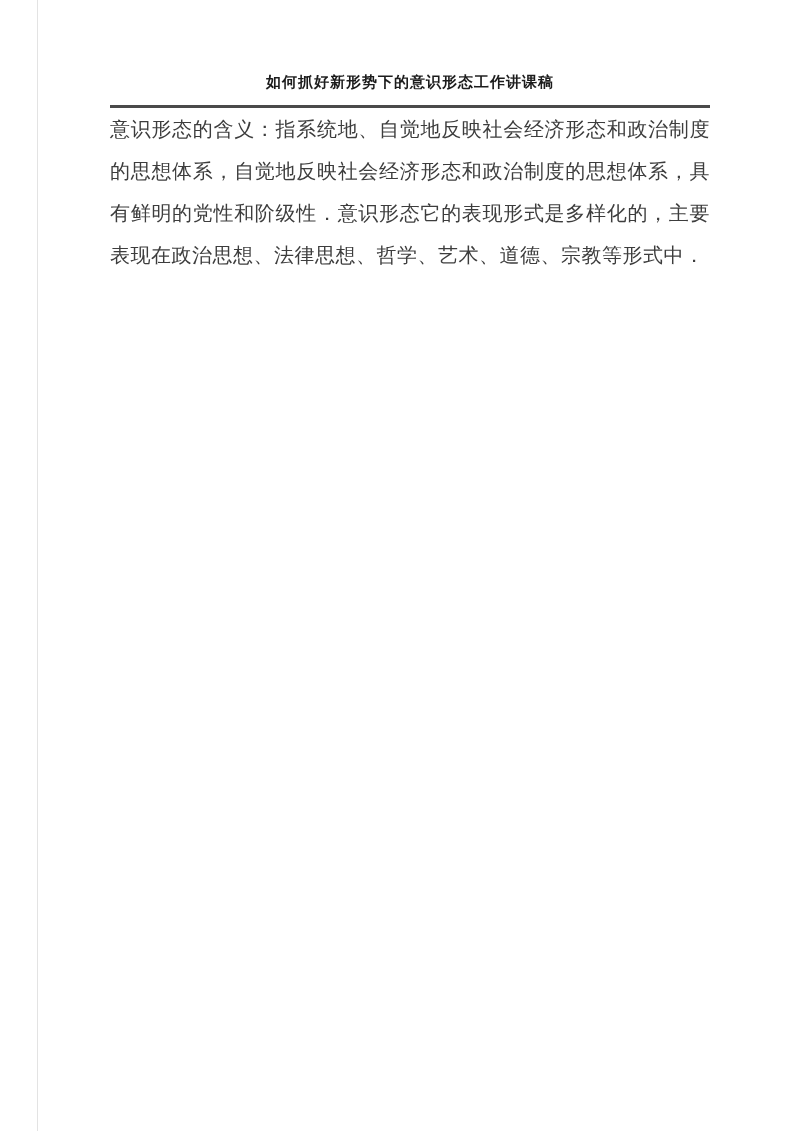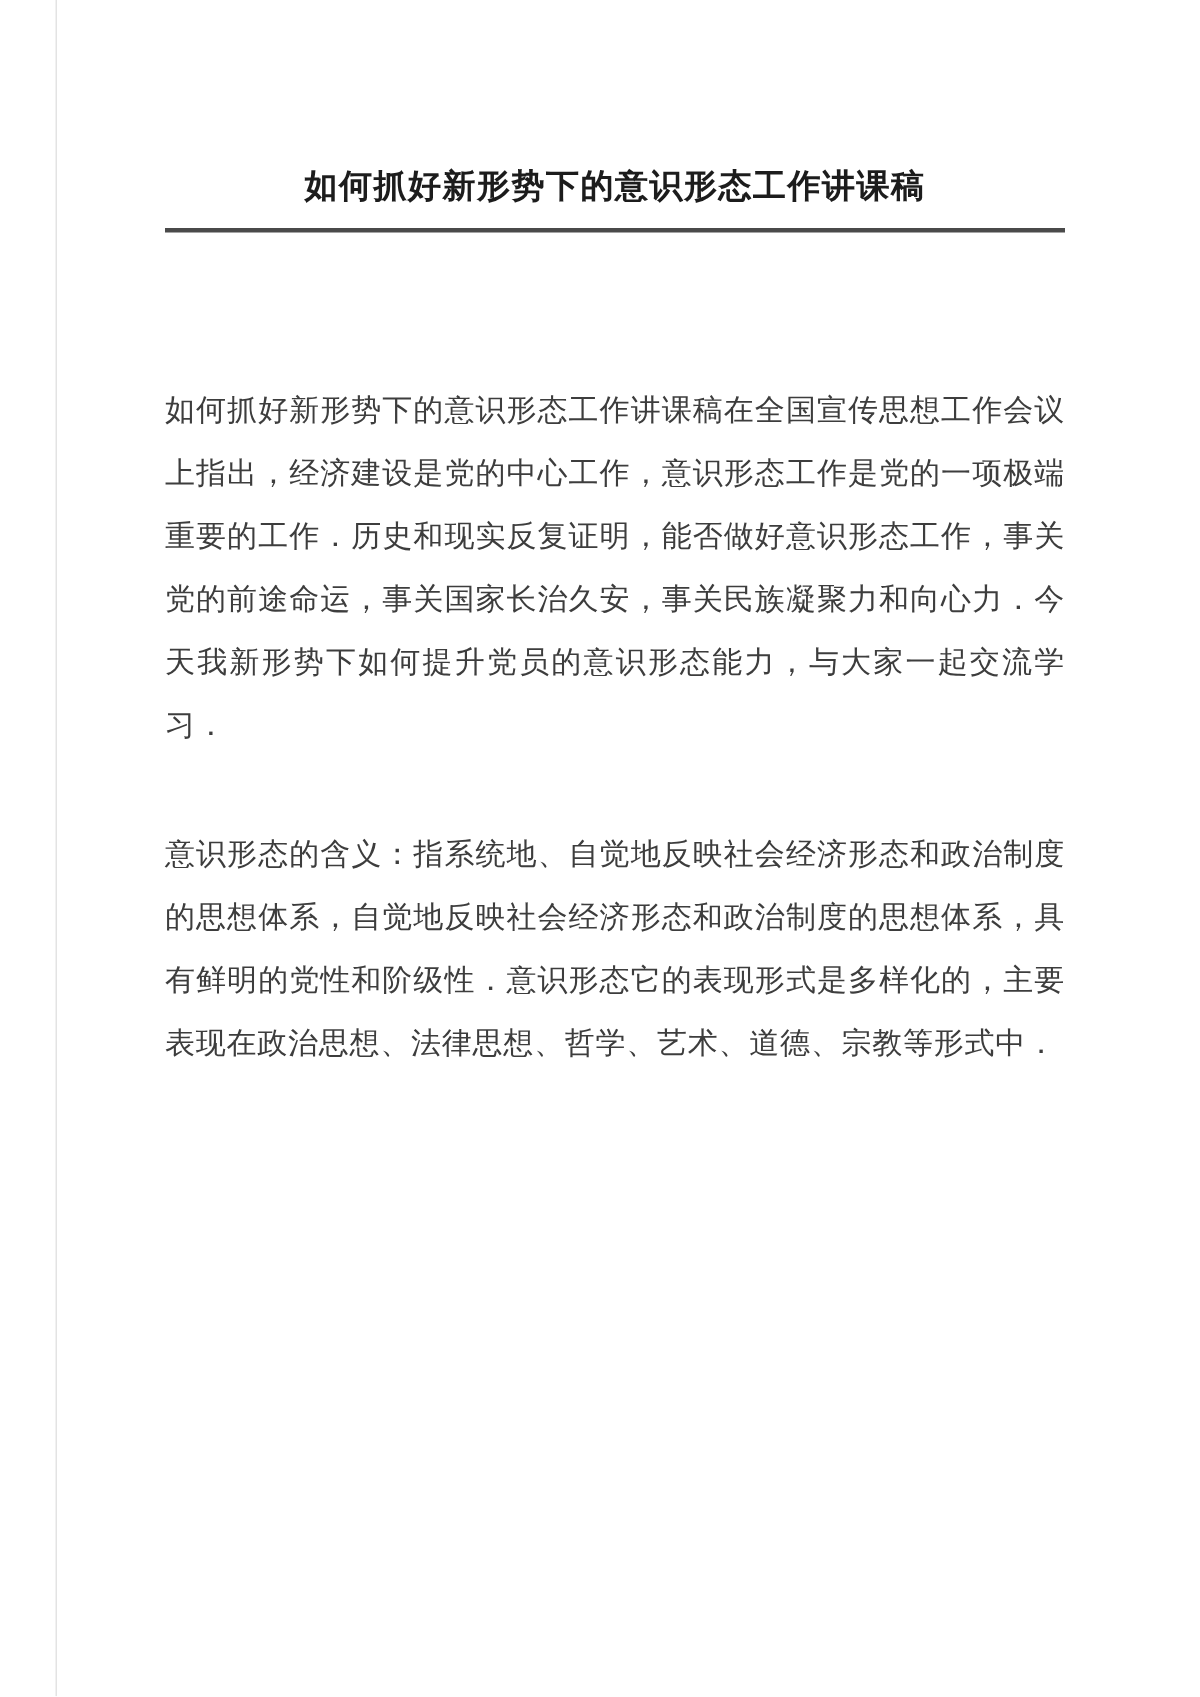--- a/index.html
+++ b/index.html
@@ -24,23 +24,23 @@
     background: #e3e3e3;
   }
   .content {
     position: absolute;
     left: 110px;
     top: 0;
     width: 600px;
   }
   .doc-title {
     margin: 0;
-    padding-top: 110px;
+    padding-top: 72px;
     text-align: center;
-    font-size: 22px;
+    font-size: 15px;
     font-weight: bold;
     color: #1c1c1c;
     letter-spacing: 1px;
     line-height: 1.3;
   }
   .title-divider {
     margin-top: 13px;
     height: 3px;
     background: #4a4a4a;
     width: 100%;
@@ -61,16 +61,15 @@
   }
 </style>
 </head>
 <body>
 
 <div class="canvas">
   <div class="left-edge-line"></div>
   <div class="content">
     <h1 class="doc-title">如何抓好新形势下的意识形态工作讲课稿</h1>
     <div class="title-divider"></div>
-    <p class="para first">如何抓好新形势下的意识形态工作讲课稿在全国宣传思想工作会议上指出，经济建设是党的中心工作，意识形态工作是党的一项极端重要的工作．历史和现实反复证明，能否做好意识形态工作，事关党的前途命运，事关国家长治久安，事关民族凝聚力和向心力．今天我新形势下如何提升党员的意识形态能力，与大家一起交流学习．</p>
     <p class="para">意识形态的含义：指系统地、自觉地反映社会经济形态和政治制度的思想体系，自觉地反映社会经济形态和政治制度的思想体系，具有鲜明的党性和阶级性．意识形态它的表现形式是多样化的，主要表现在政治思想、法律思想、哲学、艺术、道德、宗教等形式中．</p>
   </div>
 </div>
 
 </body></html>

